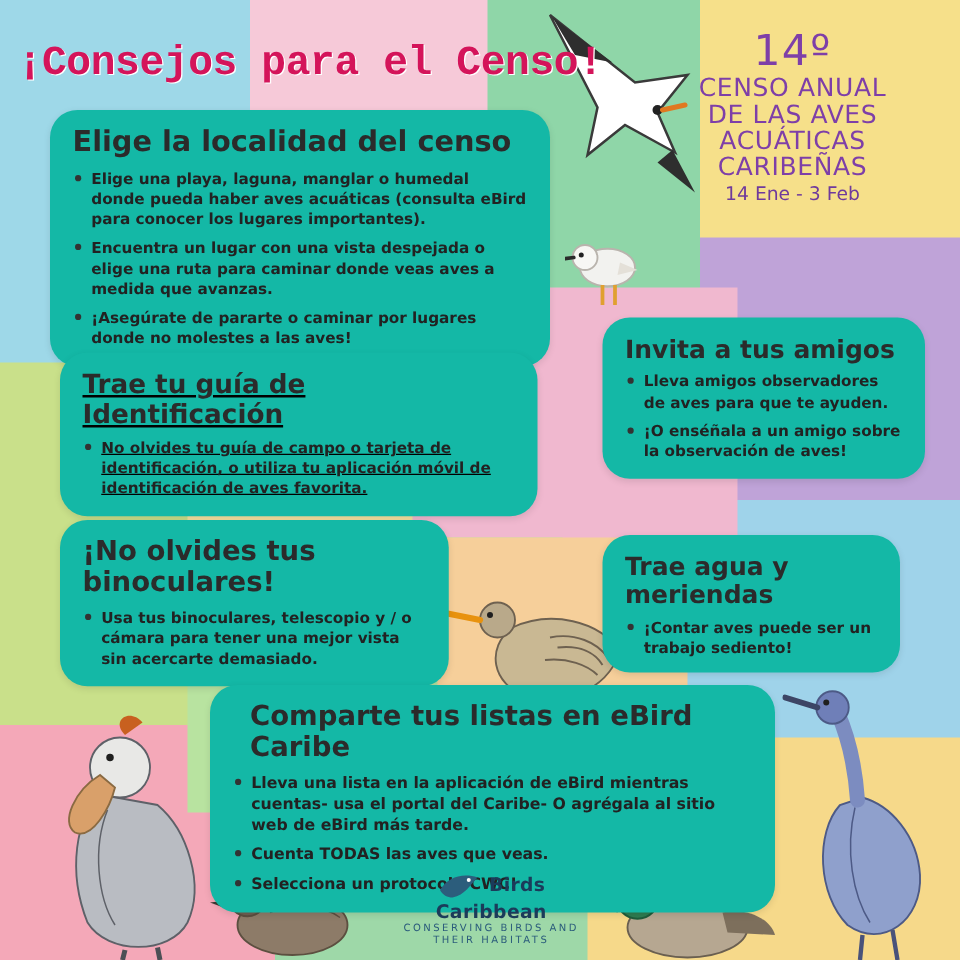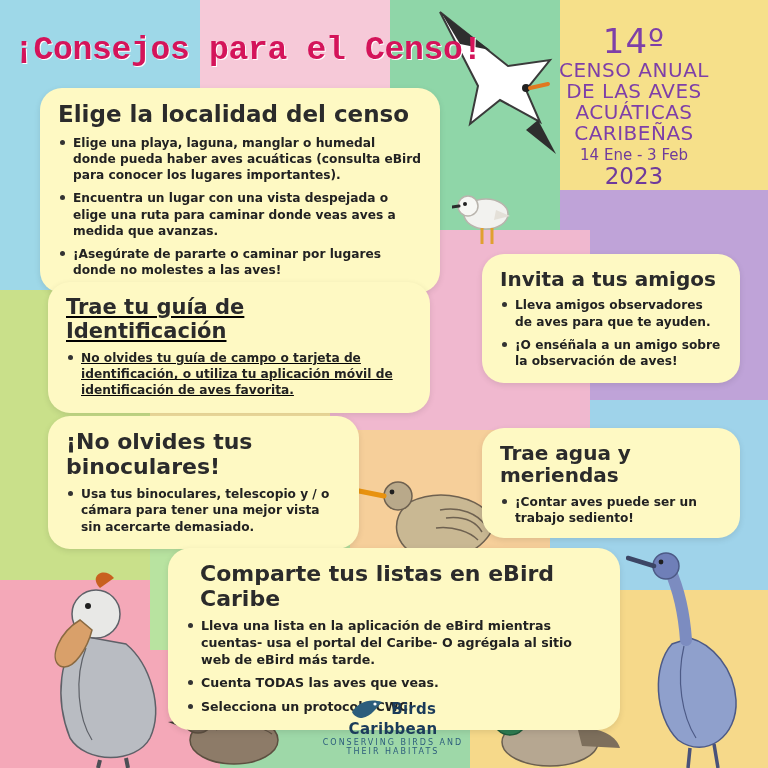--- a/index.html
+++ b/index.html
@@ -21,21 +21,21 @@
   .w8{left:170px;top:620px;width:300px;height:150px;background:#9ed8a8;}
   .w9{left:0;top:560px;width:220px;height:210px;background:#f4a8b8;}
   .w10{left:0;top:290px;width:190px;height:290px;background:#c9e08a;}
   .w11{left:150px;top:180px;width:260px;height:300px;background:#f6e3a0;}
   .w12{left:330px;top:230px;width:260px;height:260px;background:#f0b8cf;}
   .w13{left:150px;top:430px;width:300px;height:220px;background:#b8e3a0;}
   .w14{left:350px;top:430px;width:200px;height:200px;background:#f6cf9a;}
 
   
   .card{
-    position:absolute;background:#fef9c3;border-radius:22px;
+    position:absolute;background:#14b8a6;border-radius:22px;
     box-shadow:0 2px 6px rgba(0,0,0,.10);
     padding:12px 18px 14px 18px;box-sizing:border-box;
   }
   .card h2{
     margin:2px 0 7px 0;font-size:21px;line-height:1.12;color:#2b2b2b;
     font-weight:bold;font-family:"DejaVu Sans", sans-serif;
   }
   .card ul{margin:0;padding:0;list-style:none;}
   .card li{
     position:relative;padding-left:15px;margin-bottom:7px;
@@ -45,21 +45,21 @@
   .card li:before{
     content:"";position:absolute;left:2px;top:5px;width:5px;height:5px;
     border-radius:50%;background:#333;
   }
 
   
   #card-localidad{left:40px;top:88px;width:400px;}
   #card-guia{left:48px;top:282px;width:382px;text-decoration:underline;}
   #card-binoculares{left:48px;top:416px;width:311px;}
   #card-amigos{left:482px;top:254px;width:258px;}
-  #card-agua{left:482px;top:428px;width:258px;}
+  #card-agua{left:482px;top:428px;width:238px;}
   #card-ebird{left:168px;top:548px;width:452px;}
 
   #card-localidad h2{font-size:23px;}
   #card-ebird h2{font-size:22px;margin-left:14px;}
   #card-ebird li{font-size:12.6px;}
   #card-amigos h2,#card-agua h2{font-size:20px;}
   #card-agua{padding-bottom:12px;}
   #card-binoculares h2{font-size:22px;}
 
   
@@ -188,21 +188,20 @@
 
 <div id="main-title">¡Consejos para el Censo!</div>
 
 <div id="census-logo">
   <div class="num">14º</div>
   <div class="l1">CENSO ANUAL</div>
   <div class="l2">DE LAS AVES</div>
   <div class="l3">ACUÁTICAS</div>
   <div class="l4">CARIBEÑAS</div>
   <div class="dates">14 Ene - 3 Feb</div>
-  <div class="year">2023</div>
 </div>
 
 <div class="card" id="card-localidad">
   <h2>Elige la localidad del censo</h2>
   <ul>
     <li>Elige una playa, laguna, manglar o humedal donde pueda haber aves acuáticas (consulta eBird para conocer los lugares importantes).</li>
     <li>Encuentra un lugar con una vista despejada o elige una ruta para caminar donde veas aves a medida que avanzas.</li>
     <li>¡Asegúrate de pararte o caminar por lugares donde no molestes a las aves!</li>
   </ul>
 </div>

